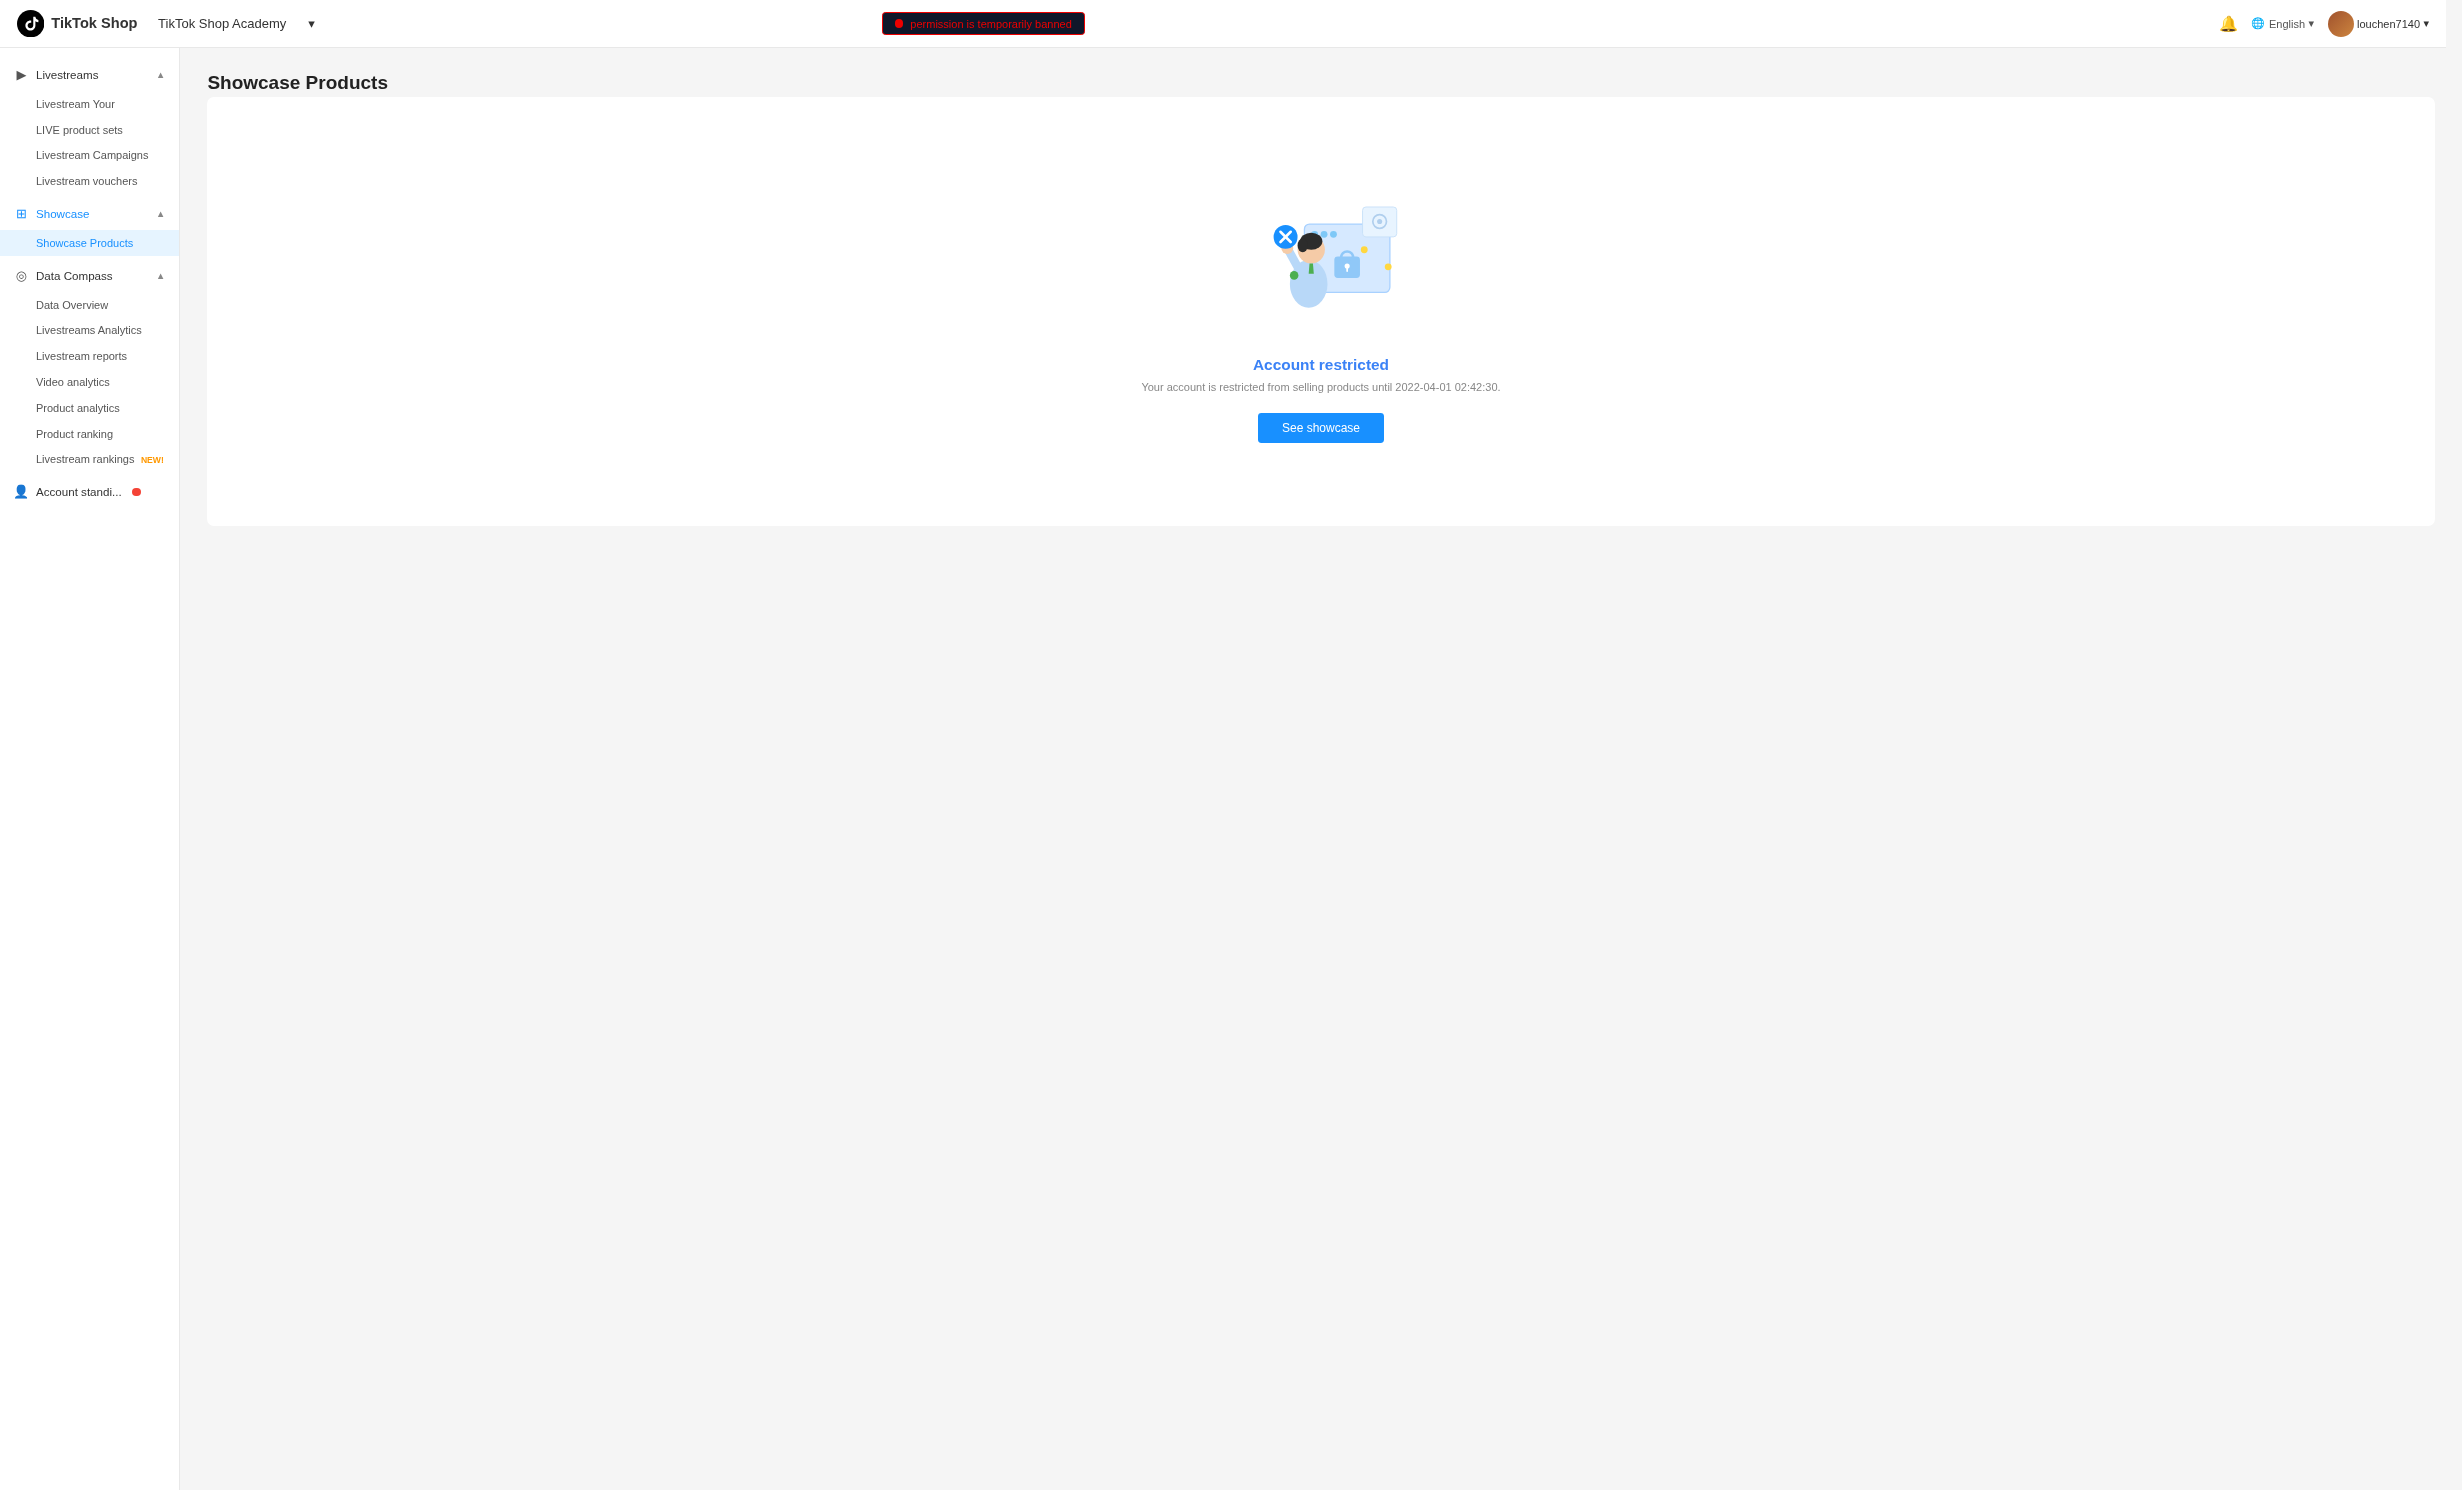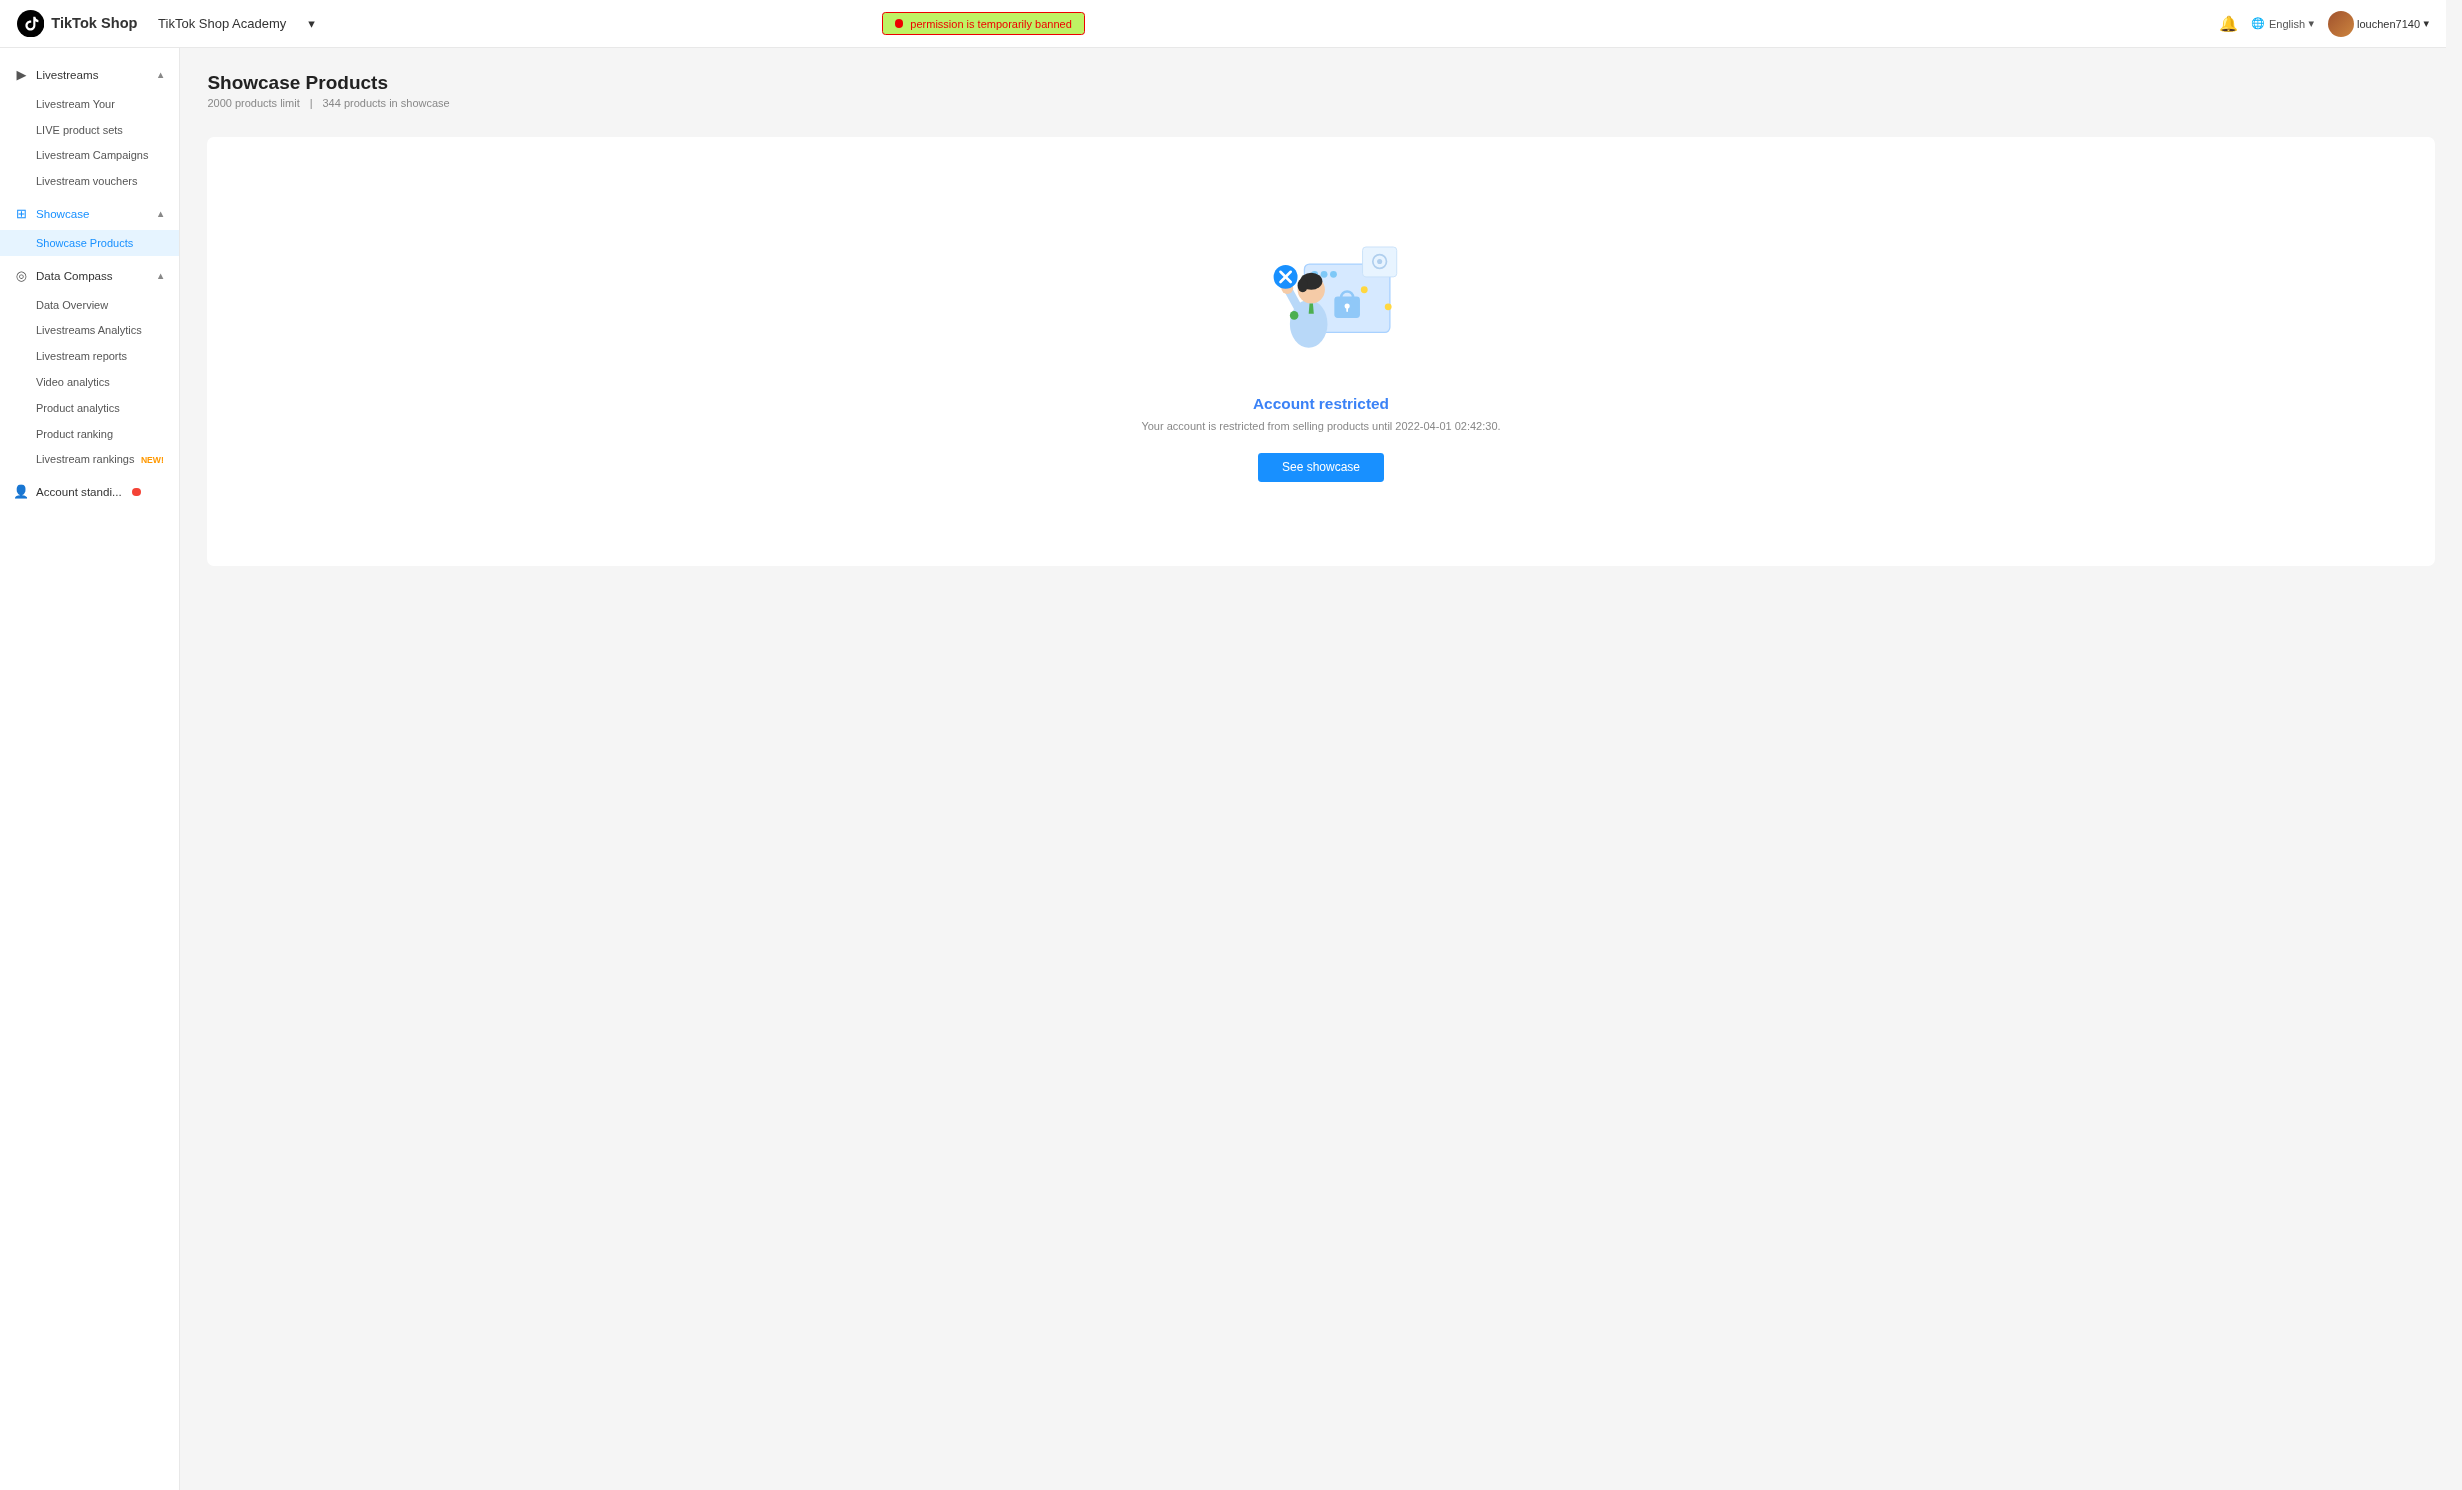--- a/index.html
+++ b/index.html
@@ -11,21 +11,21 @@
       border-bottom: 0.9px solid #e8e8e8; padding: 0 17px; height: 48px;
       position: fixed; top: 0; left: 0; right: 16px; z-index: 100;
     }
     .logo { display: flex; align-items: center; gap: 6.9px; font-weight: 700; font-size: 14.6px; margin-right: 20.6px; }
     .logo-icon { width: 27.4px; height: 27.4px; }
     .nav-title { display: flex; align-items: center; gap: 22px; font-size: 13px; font-weight: 500; cursor: pointer; }
     .banner {
       margin: 0 auto;
       display: flex; align-items: center; gap: 6.9px;
       border: 0.9px solid #e00; border-radius: 3.4px; padding: 4.3px 12px;
-      background: #bef264; color: #e00; font-size: 11px;
+      background: #0f172a; color: #e00; font-size: 11px;
     }
     .banner-dot { width: 8.6px; height: 8.6px; background: #e00; border-radius: 50%; flex-shrink: 0; }
     .header-right { display: flex; align-items: center; gap: 13.7px; margin-left: auto; }
     .bell-icon { font-size: 15.4px; cursor: pointer; color: #555; }
     .lang { display: flex; align-items: center; gap: 3.4px; cursor: pointer; color: #555; font-size: 11px; }
     .avatar-img { width: 26px; height: 26px; border-radius: 50%; background: linear-gradient(135deg, #a0522d, #cd853f); }
     .user-name { font-size: 11px; display: flex; align-items: center; gap: 3.4px; cursor: pointer; }
 
     
     .layout { display: flex; padding-top: 48px; min-height: 100vh; }
@@ -174,25 +174,20 @@
     <div class="account-standing">
       <span class="section-icon">👤</span>
       <span>Account standi...</span>
       <span style="width:8.6px;height:8.6px;background:#f44336;border-radius:50%;display:inline-block;margin-left:3.4px;"></span>
     </div>
 
   </aside>
 
   <main class="main">
     <h1 class="page-title">Showcase Products</h1>
-    <p class="page-subtitle">
-      <span>2000 products limit</span>
-      <span class="divider-dot">|</span>
-      <span>344 products in showcase</span>
-    </p>
 
     <div class="restricted-container">
 
       <div class="illustration">
         <svg class="illus-svg" viewBox="0 0 200 170" xmlns="http://www.w3.org/2000/svg">
 
           <rect x="80" y="50" width="100" height="80" rx="6" fill="#d6e9ff" stroke="#a8d1ff" stroke-width="1.5"></rect>
 
           <circle cx="92" cy="62" r="4" fill="#7ec8f7"></circle>
           <circle cx="103" cy="62" r="4" fill="#7ec8f7"></circle>

